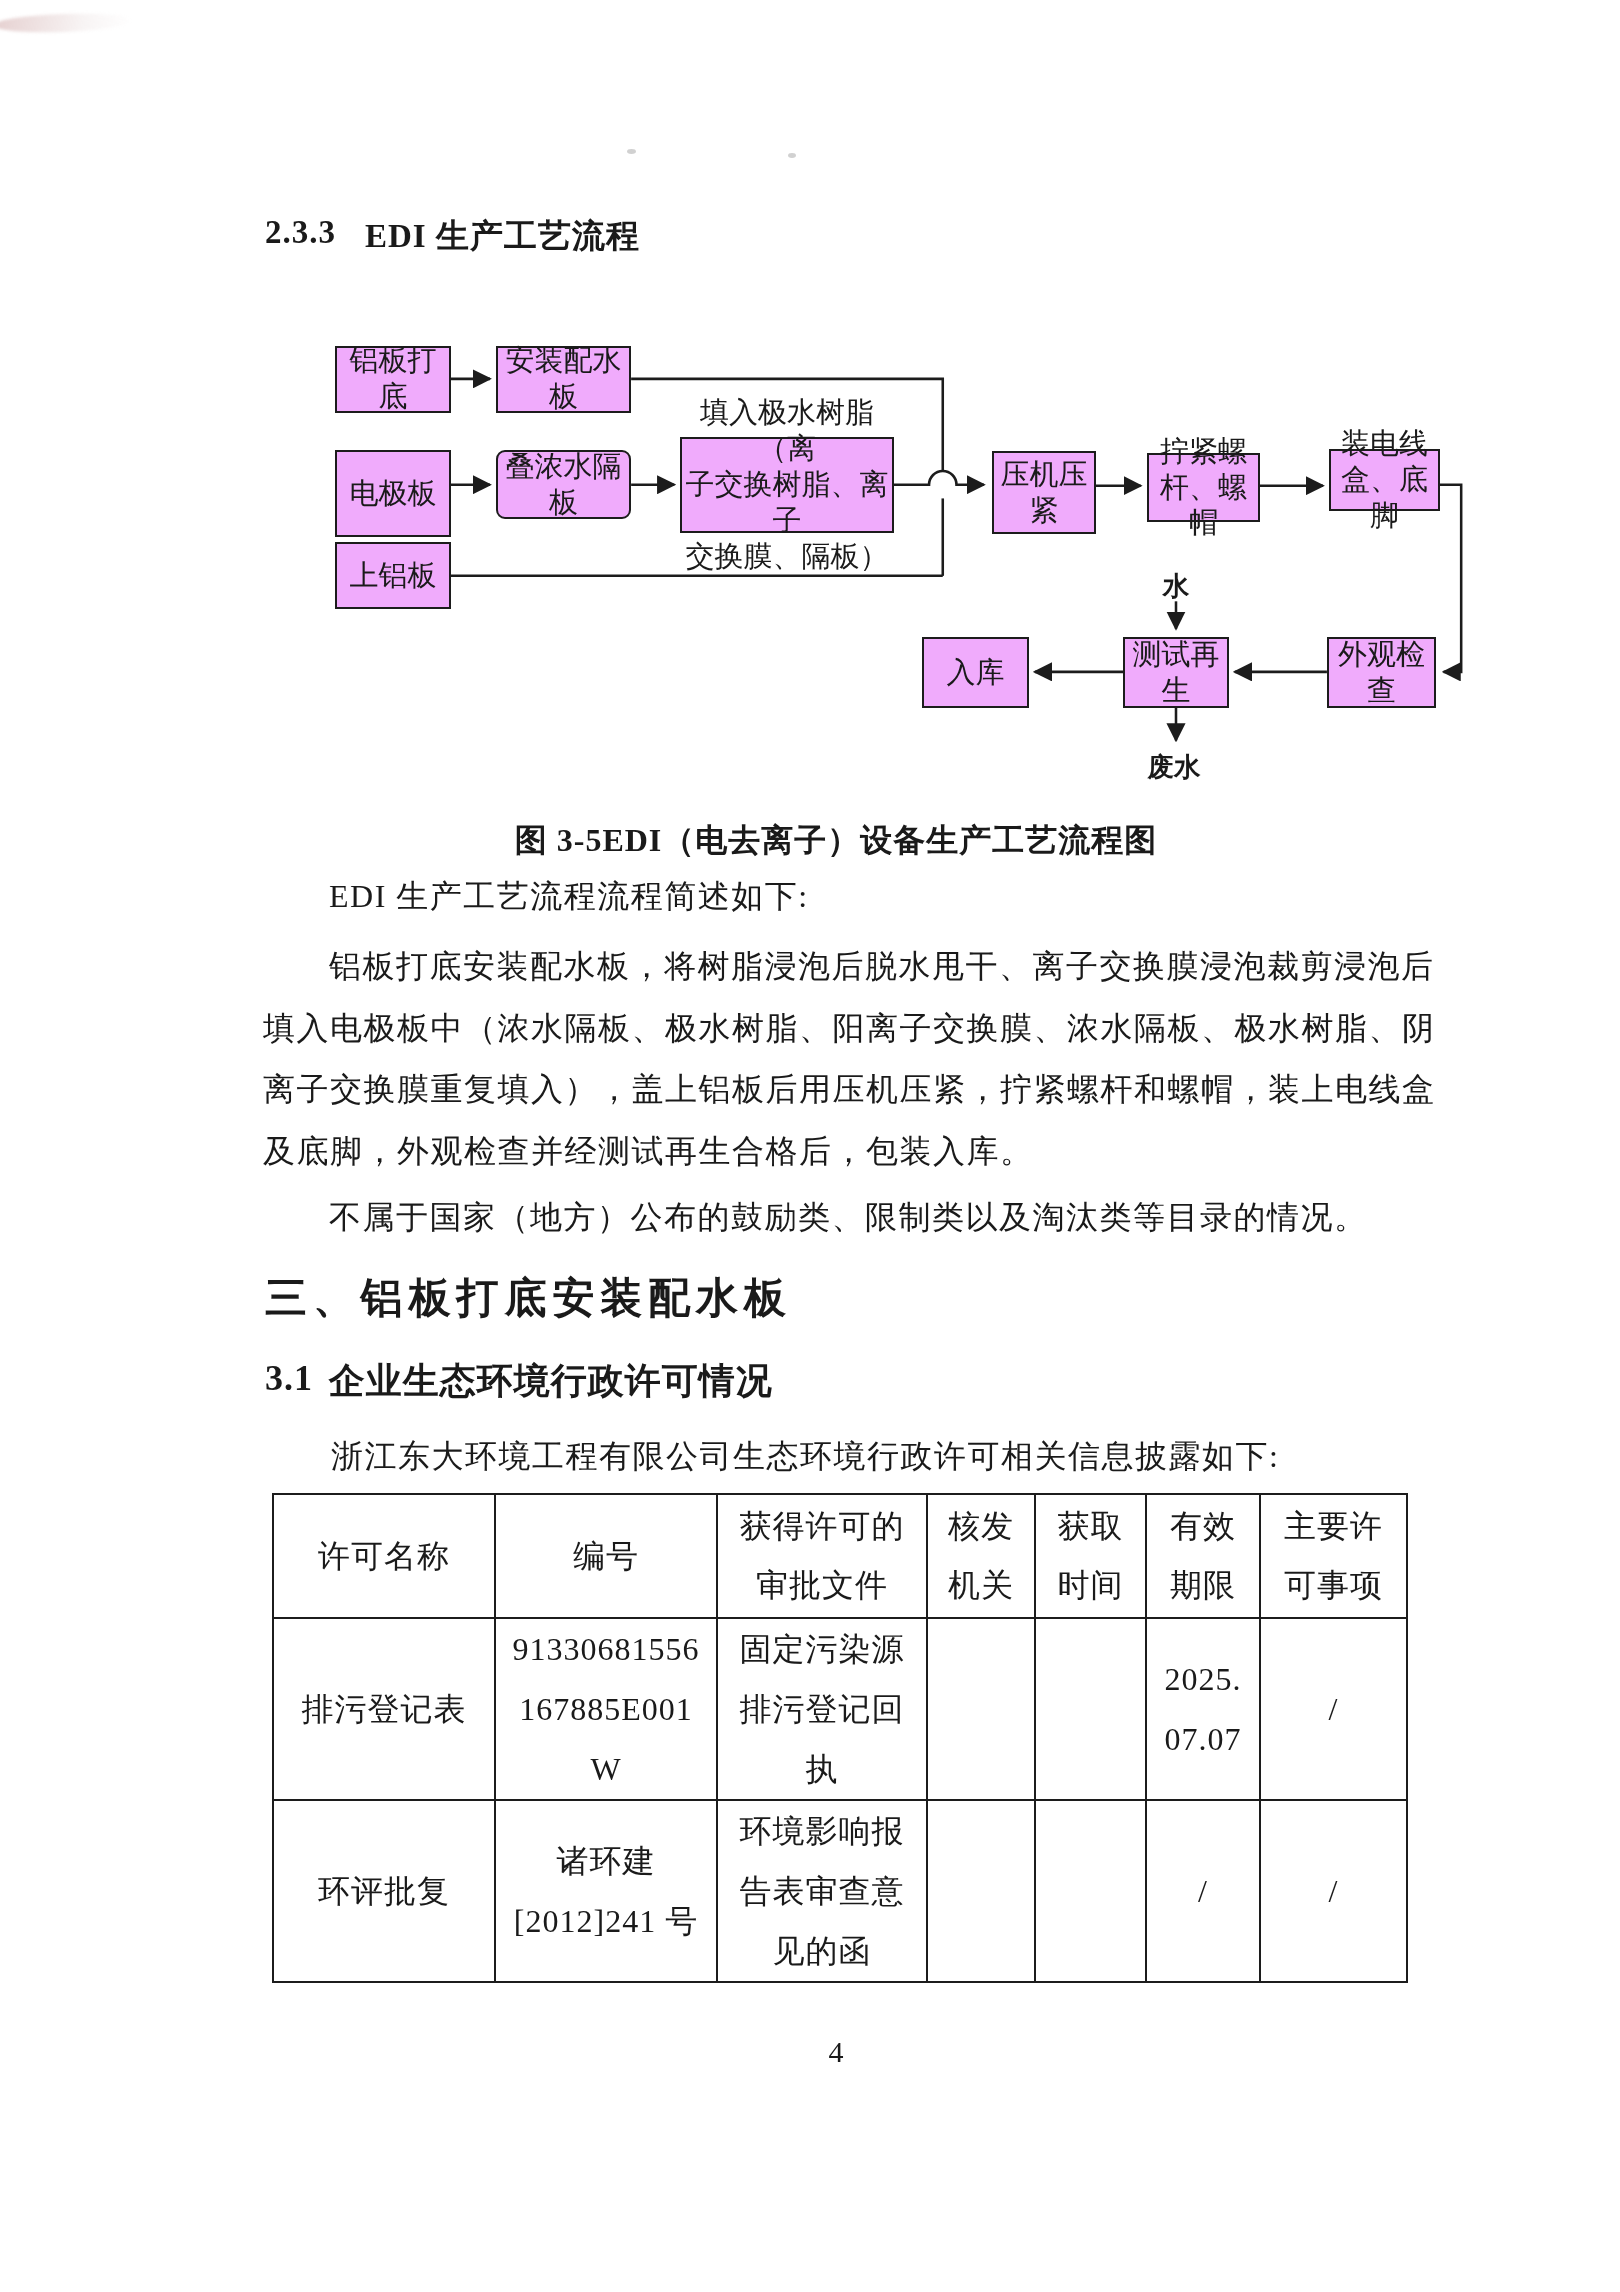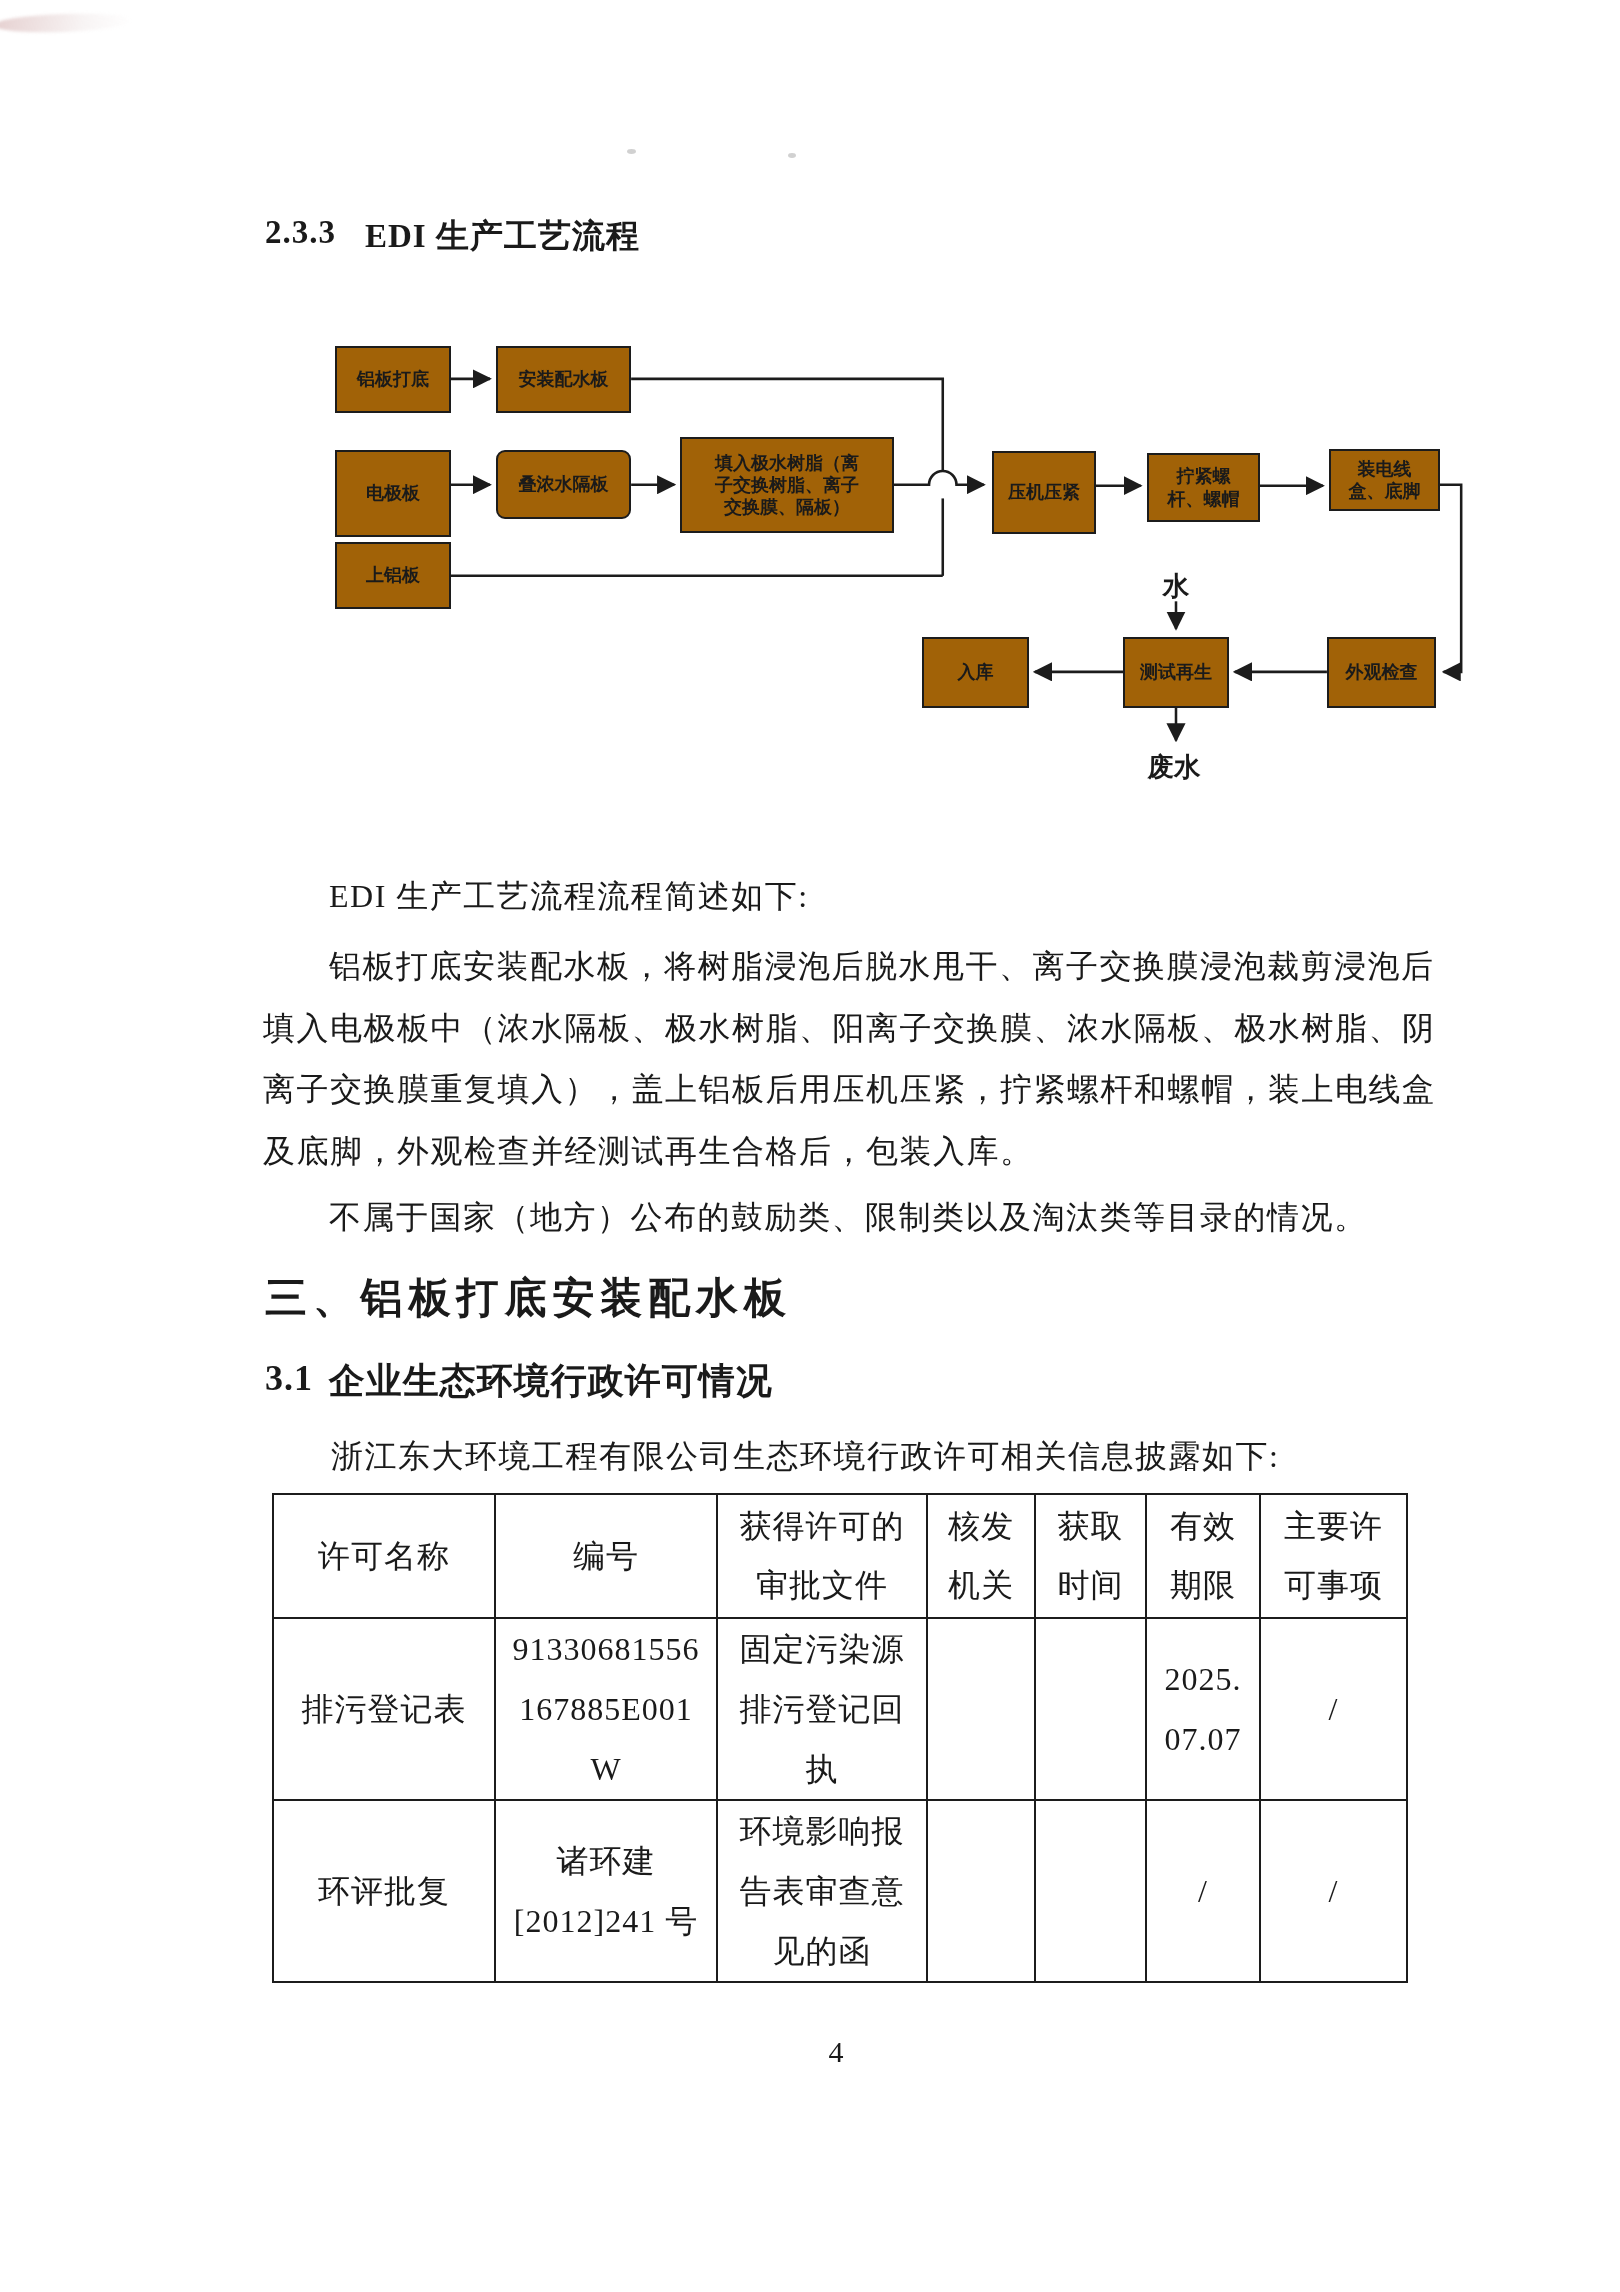--- a/index.html
+++ b/index.html
@@ -40,24 +40,24 @@
     font-size:36px;font-weight:bold;letter-spacing:1px;
     display:flex;gap:15.7px;
   }
 
   
   .flow{left:294px;top:323px;width:1225px;height:490px;}
   .flow svg{position:absolute;left:0;top:0;}
   .fbox{
     position:absolute;
     border:2.9px solid #1c1c1c;
-    background:#a16207;
+    background:#f0abfc;
     display:flex;align-items:center;justify-content:center;
     text-align:center;
-    font-size:18px;font-weight:700;line-height:1.24;
+    font-size:29px;font-weight:400;line-height:1.24;
     white-space:pre-line;
     box-sizing:border-box;
   }
   .caption{
     left:265px;top:819px;width:1142px;
     text-align:center;
     font-size:32px;font-weight:bold;letter-spacing:1px;
   }
 
   
@@ -155,20 +155,21 @@
     <div class="fbox" style="left:853px;top:130px;width:113px;height:69px;">拧紧螺
 杆、螺帽</div>
     <div class="fbox" style="left:1035px;top:126px;width:111px;height:62px;text-align:center;">装电线
 盒、底脚</div>
     <div class="fbox" style="left:41px;top:219px;width:116px;height:67px;">上铝板</div>
     <div class="fbox" style="left:628px;top:314px;width:107px;height:71px;">入库</div>
     <div class="fbox" style="left:829px;top:314px;width:106px;height:71px;">测试再生</div>
     <div class="fbox" style="left:1033px;top:314px;width:109px;height:71px;">外观检查</div>
   </div>
 
+  <div class="abs caption">图 3-5EDI（电去离子）设备生产工艺流程图</div>
 
   <div class="abs bline indent" style="top:876px;">EDI 生产工艺流程流程简述如下:</div>
   <div class="abs bline indent" style="top:946px;">铝板打底安装配水板，将树脂浸泡后脱水甩干、离子交换膜浸泡裁剪浸泡后</div>
   <div class="abs bline" style="top:1008px;">填入电极板中（浓水隔板、极水树脂、阳离子交换膜、浓水隔板、极水树脂、阴</div>
   <div class="abs bline" style="top:1069px;">离子交换膜重复填入），盖上铝板后用压机压紧，拧紧螺杆和螺帽，装上电线盒</div>
   <div class="abs bline" style="top:1131px;">及底脚，外观检查并经测试再生合格后，包装入库。</div>
   <div class="abs bline indent" style="top:1197px;">不属于国家（地方）公布的鼓励类、限制类以及淘汰类等目录的情况。</div>
 
   <div class="abs h-big">三、铝板打底安装配水板</div>
 

